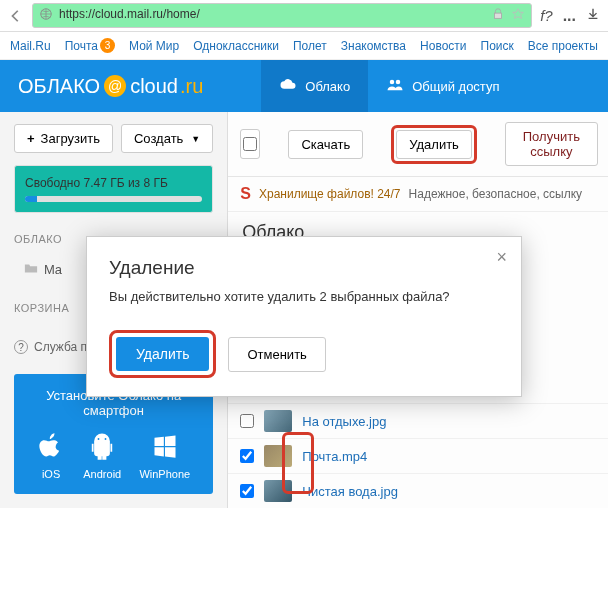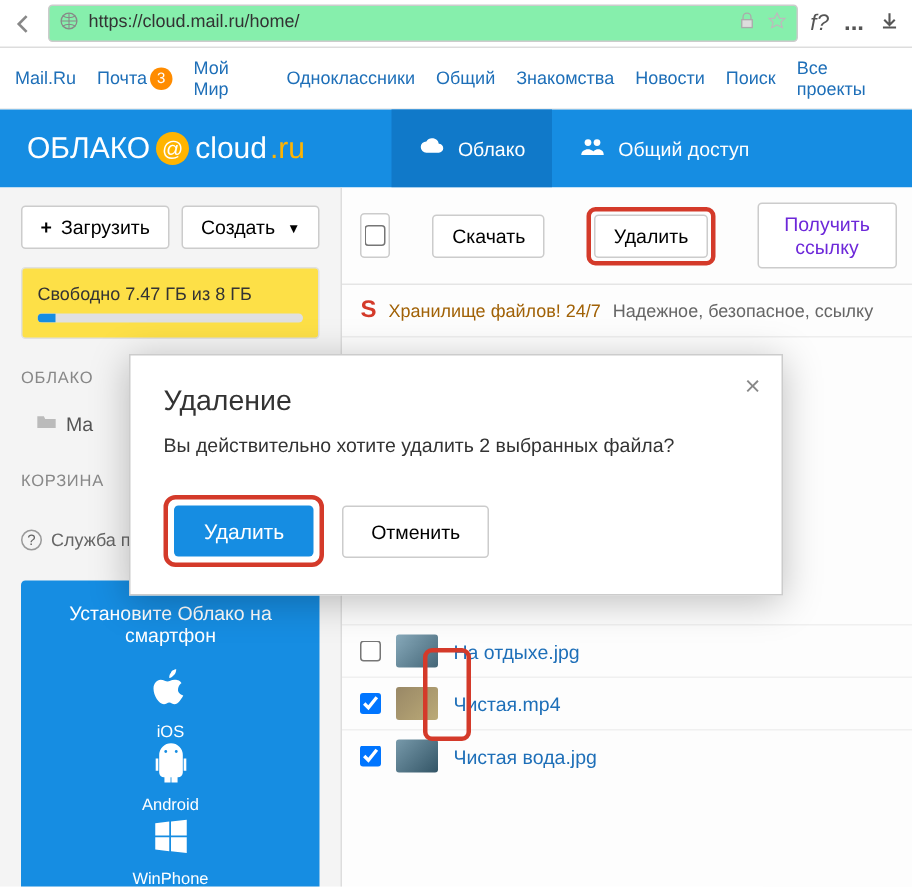--- a/index.html
+++ b/index.html
@@ -28,42 +28,42 @@
 .tab.active { background: #1079c9; }
 .tab-icon { width: 18px; height: 18px; }
 
 .content { display: flex; }
 .sidebar { width: 270px; background: #f4f4f4; border-right: 1px solid #ddd; padding: 12px 14px; display: flex; flex-direction: column; gap: 12px; }
 .btn { background: #fff; border: 1px solid #ccc; border-radius: 3px; padding: 6px 12px; font-size: 13px; cursor: pointer; display: inline-flex; align-items: center; gap: 6px; }
 .sidebar-top { display: flex; gap: 8px; }
 .plus { font-weight: bold; }
 .caret { font-size: 9px; margin-left: 2px; }
 
-.storage-box { background: #fde047; border: 1px solid #e0e0e0; border-radius: 3px; padding: 10px; }
+.storage-box { background: #14b8a6; border: 1px solid #e0e0e0; border-radius: 3px; padding: 10px; }
 .storage-text { font-size: 12px; margin-bottom: 6px; }
 .progress-bar { width: 100%; height: 6px; background: #e0e0e0; border-radius: 3px; overflow: hidden; }
 .progress-fill { height: 100%; background: #168de2; width: 7%; }
 
 .section-label { font-size: 11px; color: #888; margin-top: 8px; letter-spacing: 0.5px; }
 .folder-item { display: flex; align-items: center; gap: 6px; padding: 4px 0 4px 10px; color: #555; }
 .folder-icon { width: 14px; height: 14px; }
 
 .support { display: flex; align-items: center; gap: 6px; color: #666; margin-top: 14px; font-size: 12px; }
 .support-icon { width: 14px; height: 14px; border: 1px solid #999; border-radius: 50%; display: inline-flex; align-items: center; justify-content: center; font-size: 10px; }
 
 .promo { background: #168de2; color: #fff; border-radius: 3px; padding: 14px; text-align: center; margin-top: 8px; }
 .promo-title { font-size: 13px; margin-bottom: 14px; }
-.platforms { display: flex; justify-content: space-around; flex-direction: column; }
+.platforms { display: flex; justify-content: space-around; }
 .platform { display: flex; flex-direction: column; align-items: center; gap: 6px; font-size: 11px; }
 .platform-icon { width: 28px; height: 28px; }
 
 .main { flex: 1; background: #fdfdfd; }
 .toolbar { display: flex; align-items: center; gap: 28px; padding: 10px 12px; border-bottom: 1px solid #e5e5e5; }
 .checkbox-cell { width: 30px; height: 30px; border: 1px solid #ccc; border-radius: 3px; display: flex; align-items: center; justify-content: center; background: #fff; }
-.toolbar .btn.disabled { color: #6d28d9; }
+.toolbar .btn.disabled { color: #7f1d1d; }
 .highlight-red { border: 3px solid #d43a2a; border-radius: 6px; padding: 2px; }
 
 .promo-strip { display: flex; align-items: center; gap: 8px; padding: 8px 12px; border-bottom: 1px solid #eee; font-size: 12px; }
 .promo-s { color: #d43a2a; font-weight: bold; font-size: 16px; }
 .promo-link { color: #a16207; }
 .promo-rest { color: #666; }
 
 .crumb { padding: 10px 14px; font-size: 18px; color: #333; }
 
 .filelist { }
@@ -131,21 +131,21 @@
 </div>
 
 <div class="topnav">
   <a>Mail.Ru</a>
   <span style="display:flex;align-items:center;">
     <a>Почта</a>
     <span class="badge">3</span>
   </span>
   <a>Мой Мир</a>
   <a>Одноклассники</a>
-  <a>Общий</a>
+  <a>Полет</a>
   <a>Знакомства</a>
   <a>Новости</a>
   <a>Поиск</a>
   <a>Все проекты</a>
 </div>
 
 <div class="mainheader">
   <div class="logo">
     <span class="white">ОБЛАКО</span>
     <span class="at">@</span>
@@ -267,21 +267,21 @@
 
     <div class="filelist" style="margin-top:150px;">
       <div class="file-row">
         <input type="checkbox" class="file-check" style="">
         <div class="thumb t1"></div>
         <span class="fname">На отдыхе.jpg</span>
       </div>
       <div class="file-row">
         <input type="checkbox" class="file-check" checked="" style="">
         <div class="thumb t2"></div>
-        <span class="fname">Чистая.mp4</span>
+        <span class="fname">Почта.mp4</span>
       </div>
       <div class="file-row">
         <input type="checkbox" class="file-check" checked="" style="">
         <div class="thumb t3"></div>
         <span class="fname">Чистая вода.jpg</span>
       </div>
     </div>
   </div>
 </div>
 

